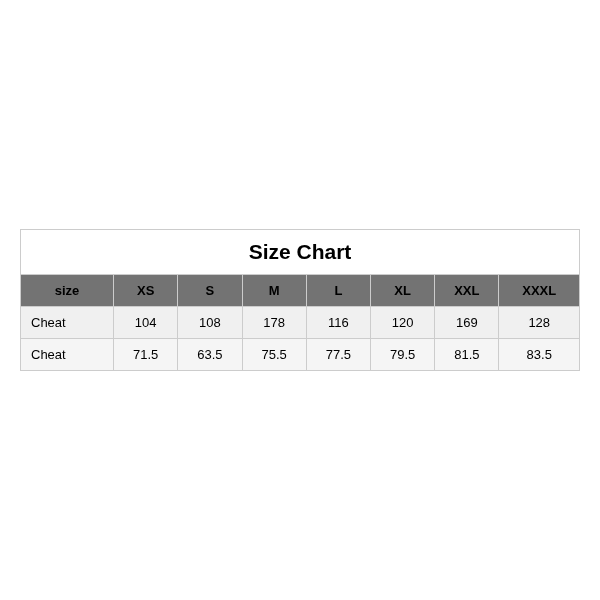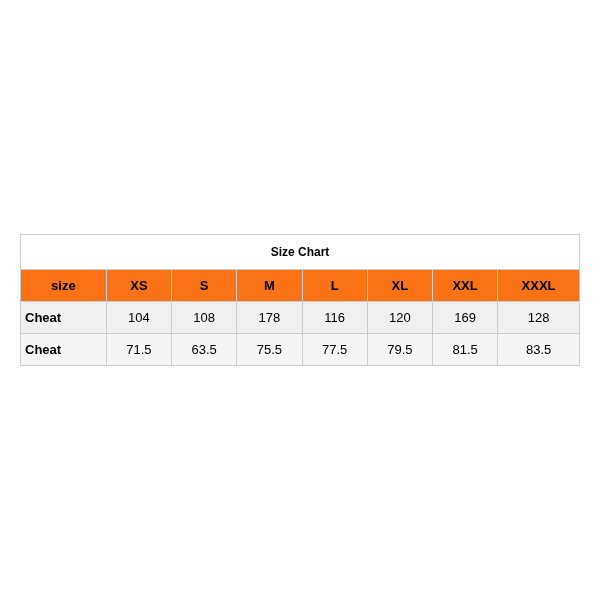--- a/index.html
+++ b/index.html
@@ -23,56 +23,56 @@
     }
 
     .size-chart-table {
       width: 100%;
       border-collapse: collapse;
       border: 1px solid #cccccc;
     }
 
     .title-row td {
       text-align: center;
-      font-size: 12px;
+      font-size: 21px;
       font-weight: bold;
       padding: 10px 0;
       border: 1px solid #cccccc;
       background: #ffffff;
     }
 
     .header-row td {
       text-align: center;
       font-size: 13px;
       font-weight: bold;
       padding: 8px 4px;
       border: 1px solid #cccccc;
-      background: #f97316;
+      background: #737373;
     }
 
     .header-row td:first-child {
       font-weight: bold;
     }
 
     .data-row td {
       text-align: center;
       font-size: 13px;
       padding: 8px 4px;
       border: 1px solid #cccccc;
       background: #ffffff;
     }
 
     .data-row:nth-child(even) td {
       background: #f5f5f5;
     }
 
     .data-row td:first-child {
       text-align: left;
+      padding-left: 10px;
       font-size: 13px;
-      font-weight: bold;
     }
 
     .shaded td {
       background: #f0f0f0 !important;
       text-align: center;
     }
   </style>
 </head>
 <body>
 

